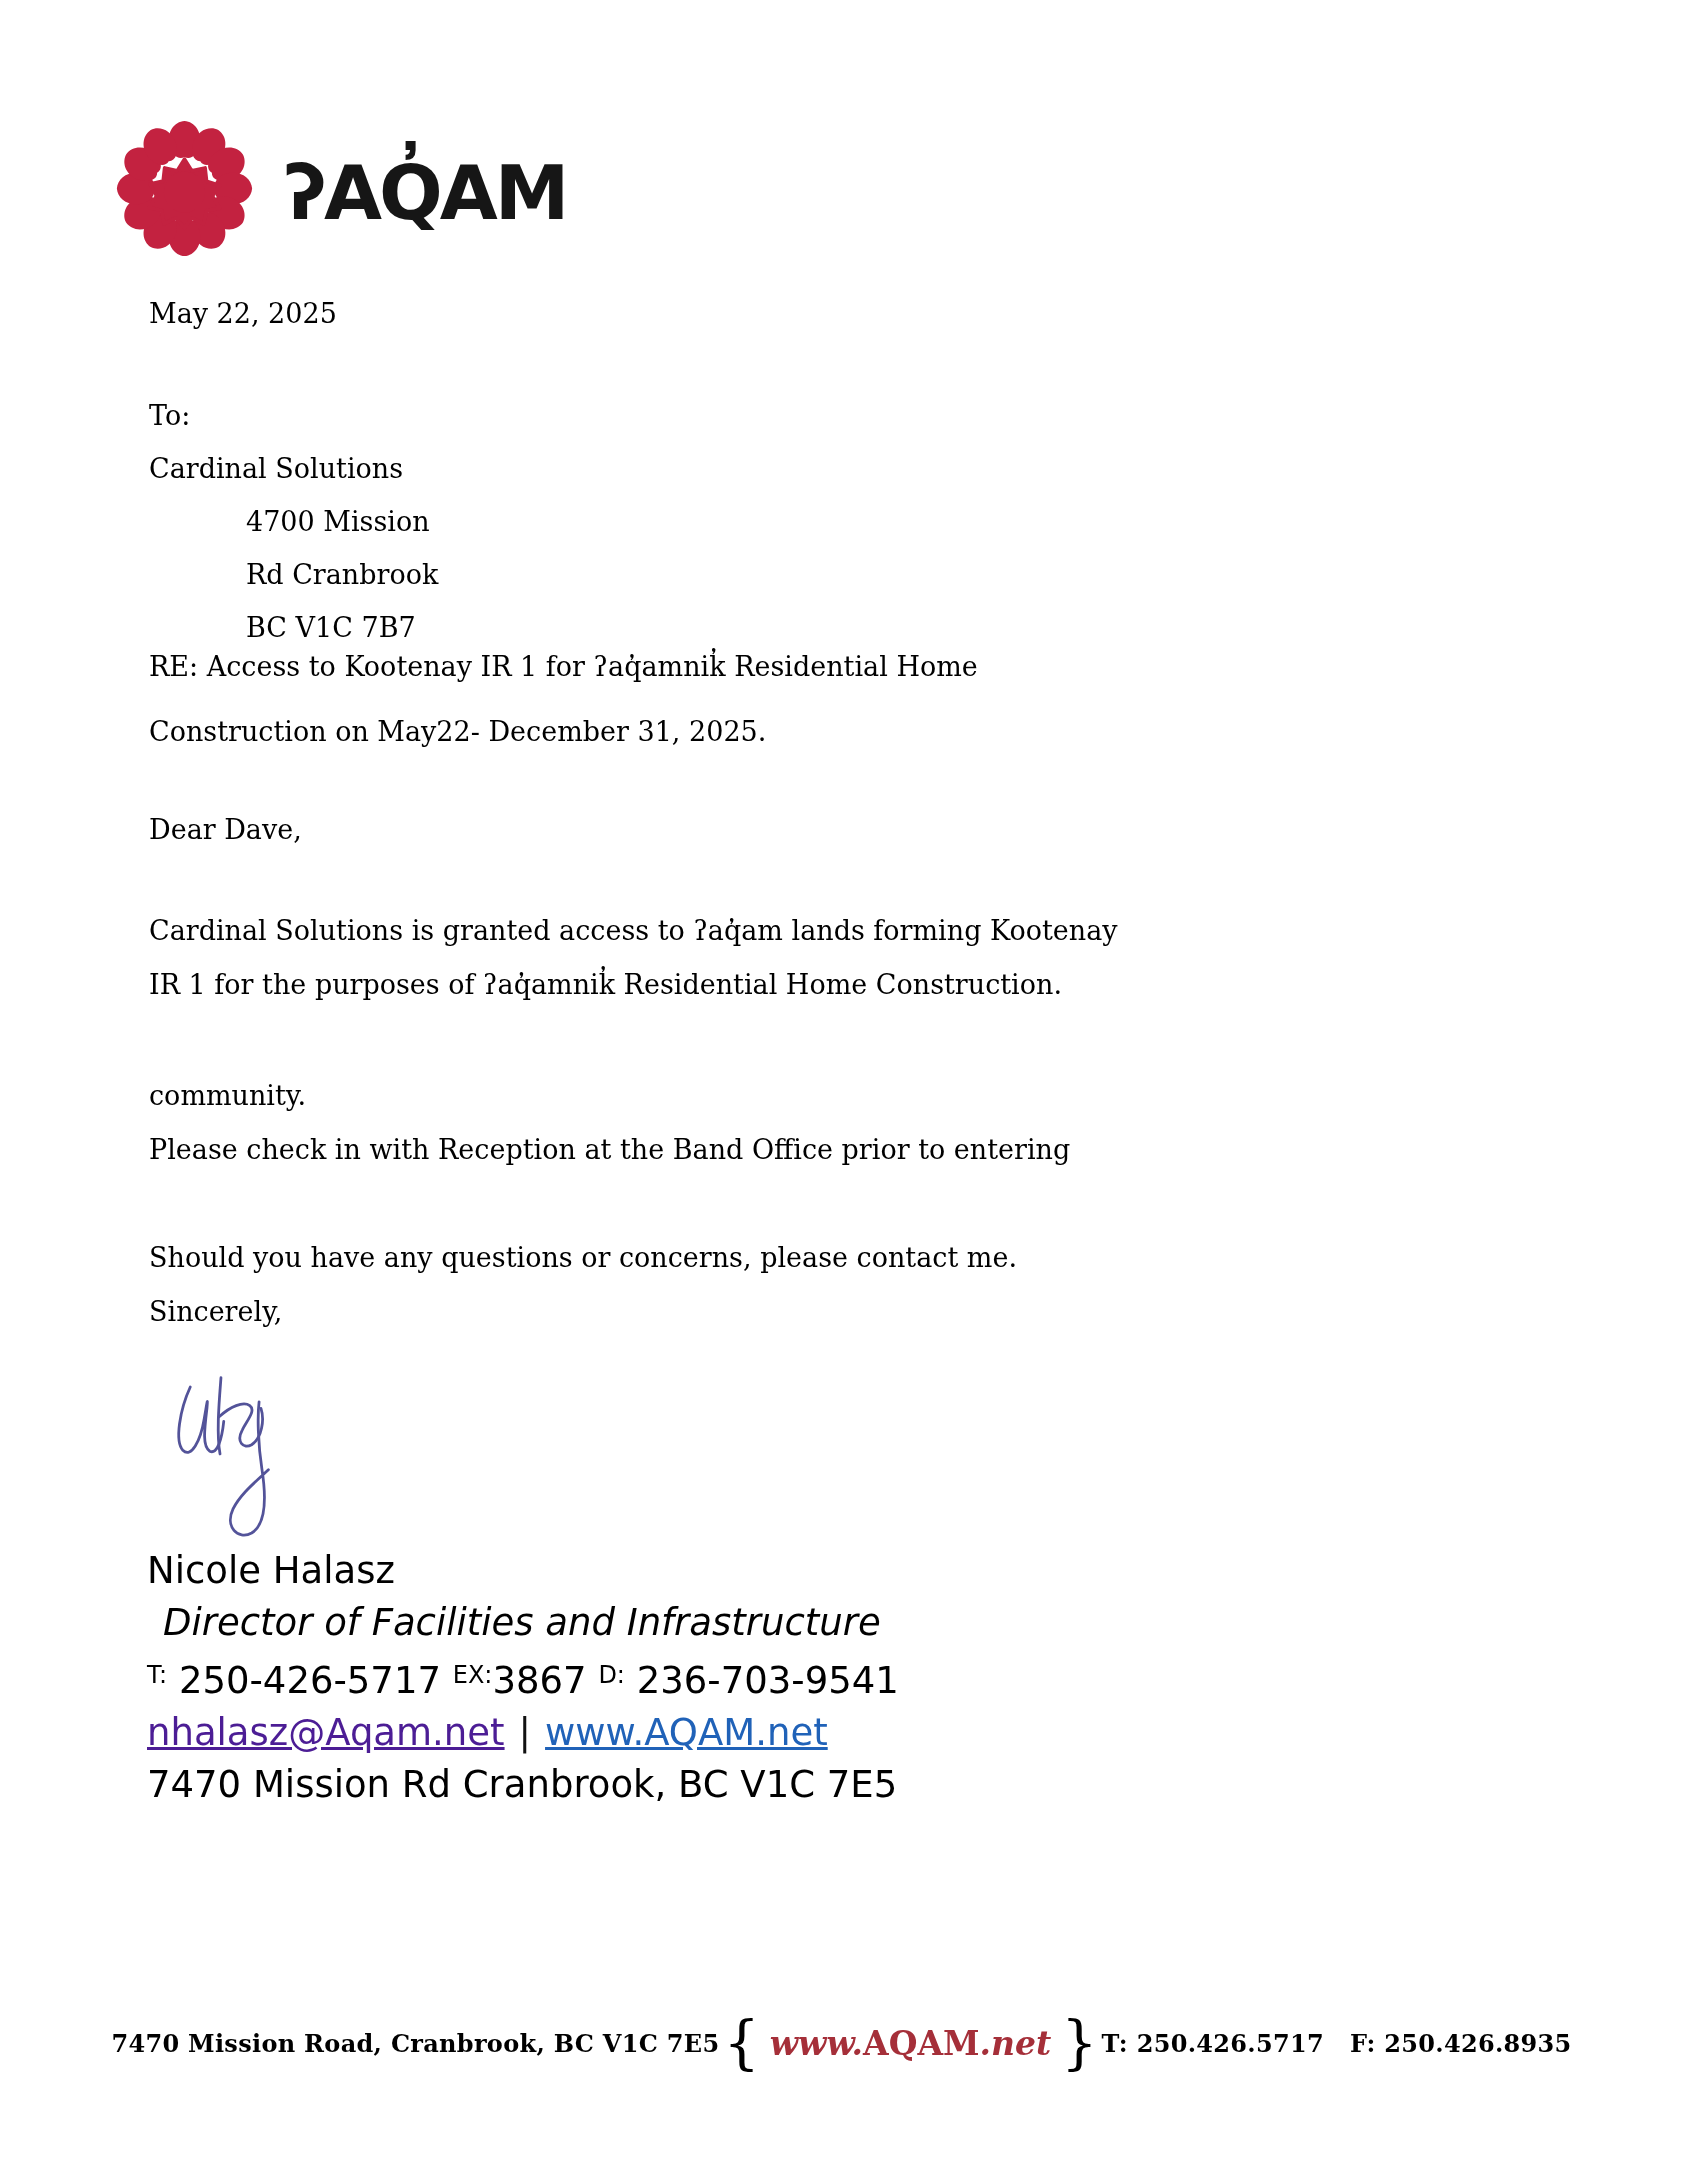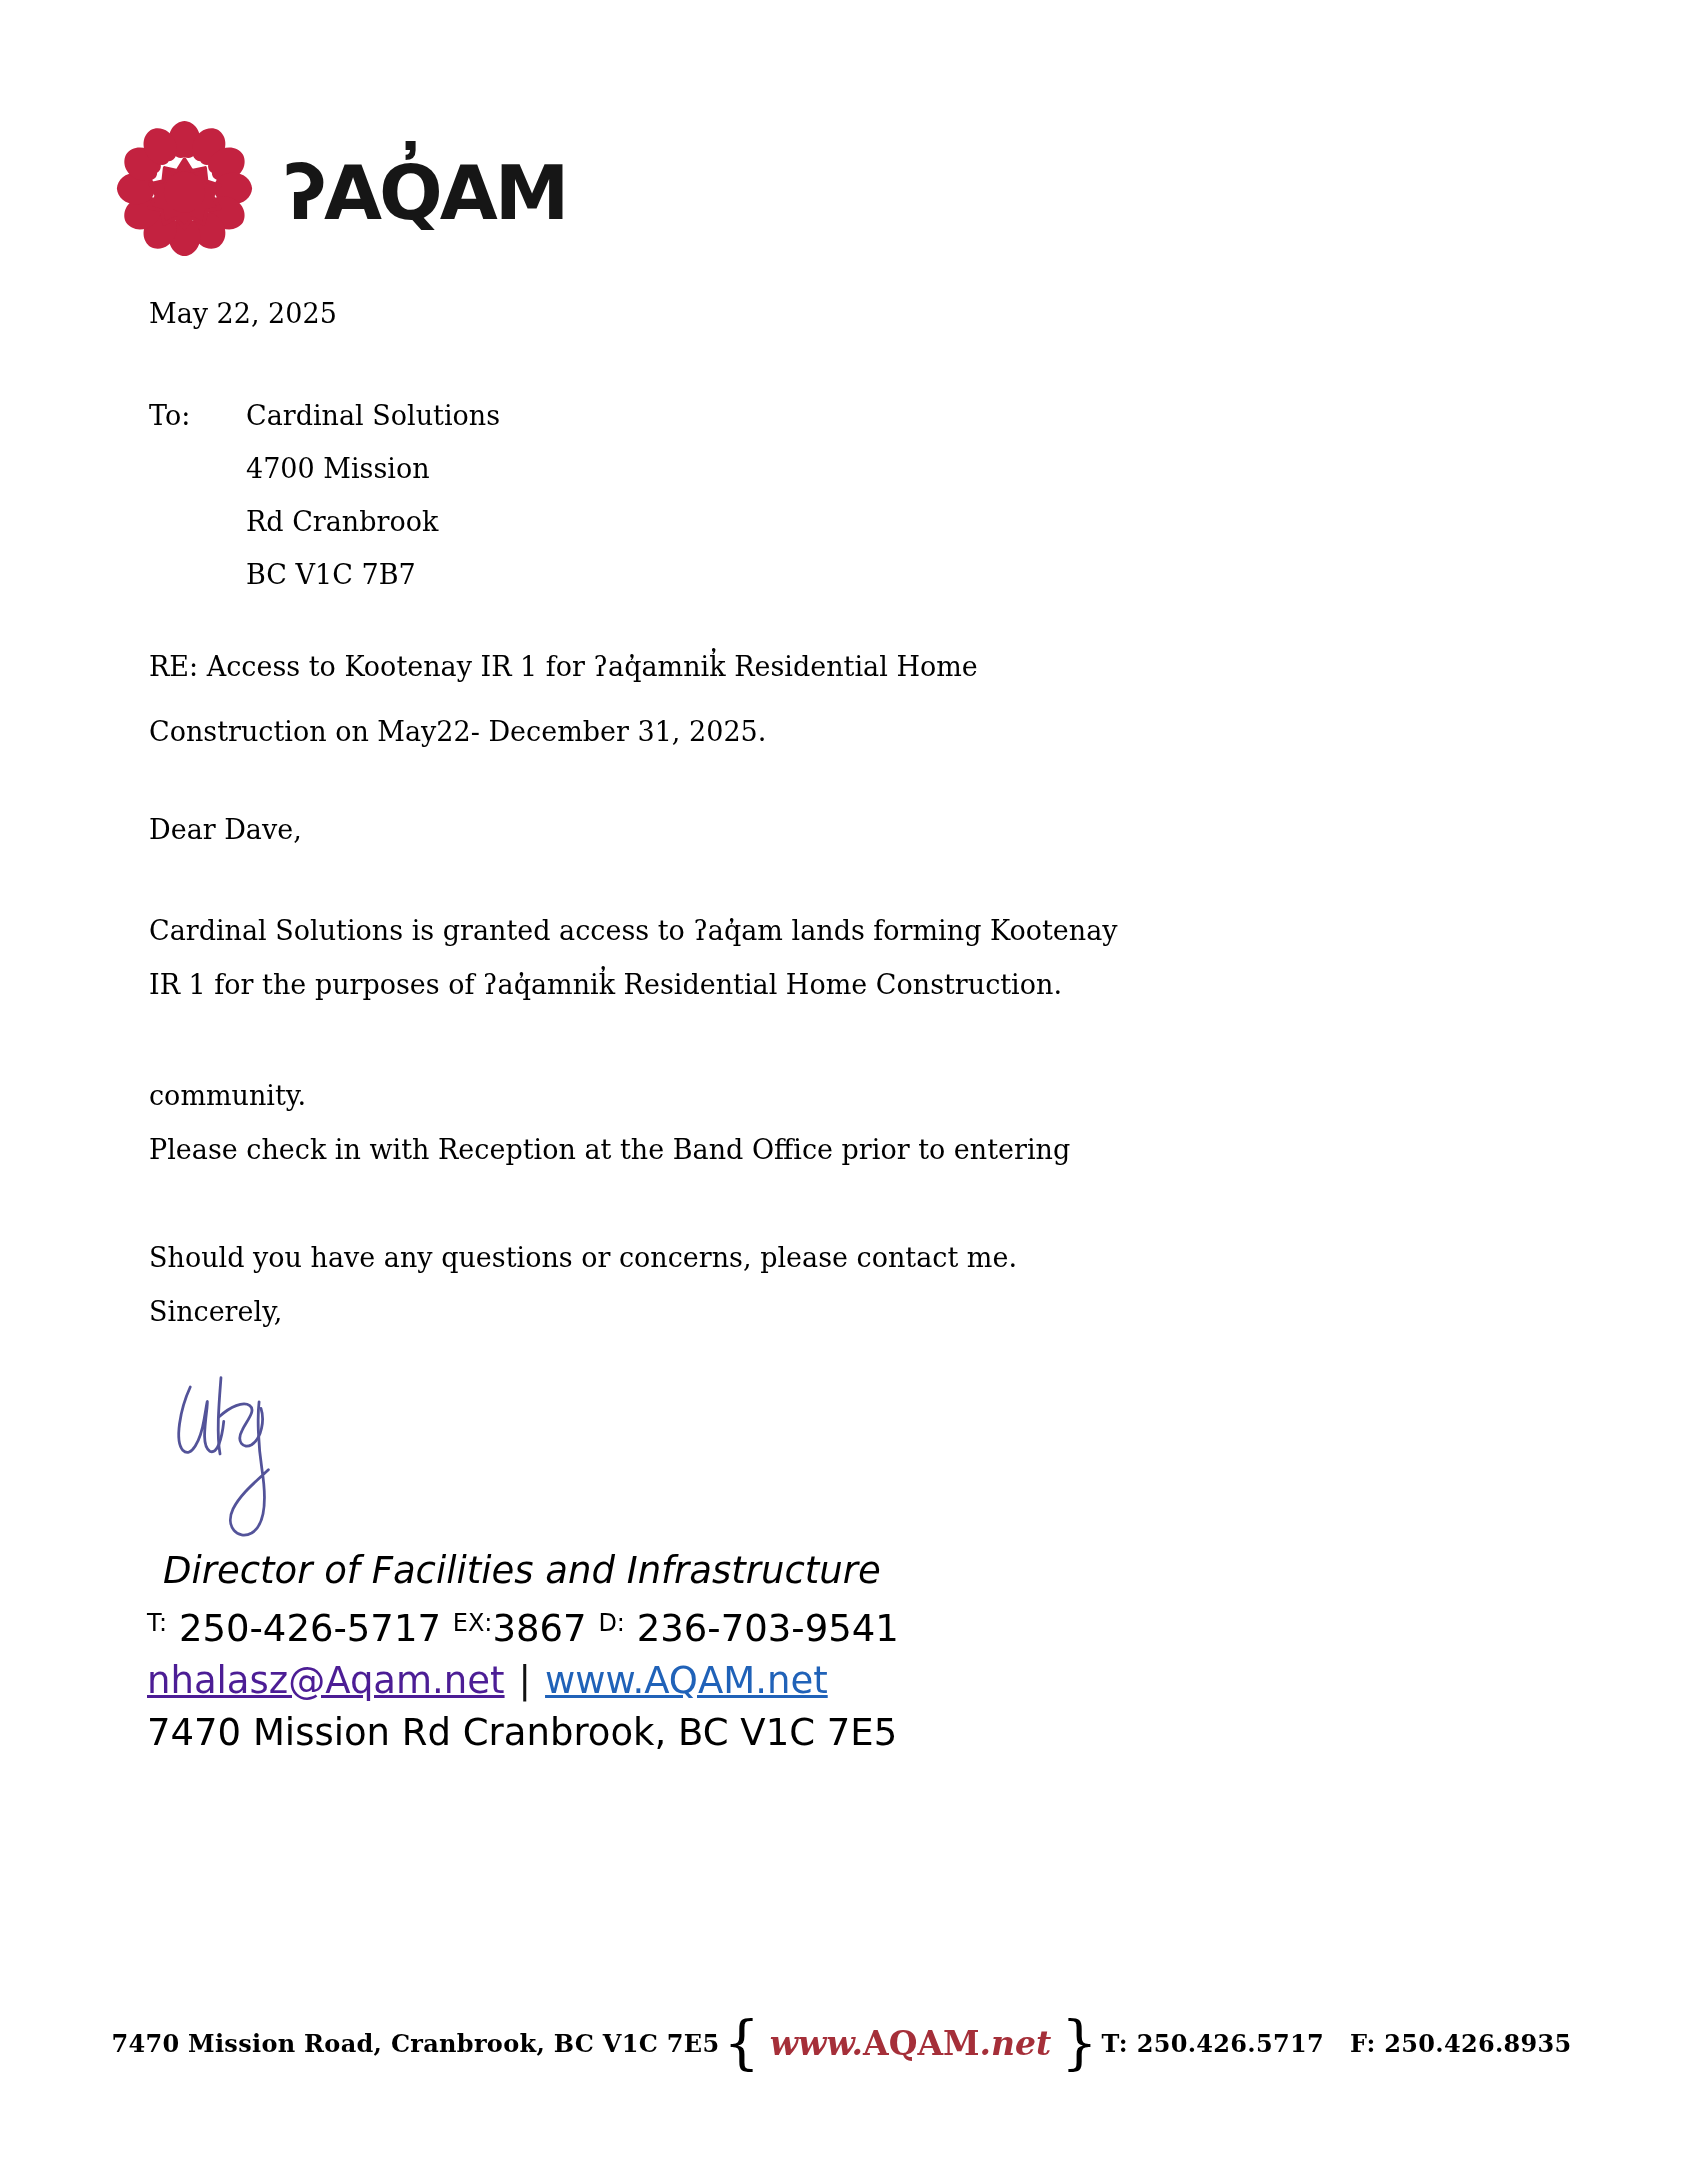--- a/index.html
+++ b/index.html
@@ -15,21 +15,21 @@
     left:259px;top:149px;
     font-family:"DejaVu Sans", "Liberation Sans", sans-serif;
     font-weight:800;font-size:75px;letter-spacing:-3px;color:#161616;
     white-space:nowrap;
     margin-left:25px;
   }
   
   .bodytext{font-size:27px;line-height:54px;white-space:nowrap;margin-top:8px;}
   .date-block{left:149px;top:279px;}
   .to-block{left:149px;top:381px;line-height:53px;}
-  .to-row{display:flex;}
+  .to-row{display:flex;flex-direction:column;}
   .to-label{display:inline-block;width:97px;}
   .addr-indent{margin-left:97px;}
   .re-block{left:149px;top:626px;line-height:65px;}
   .salutation-block{left:149px;top:795px;}
   .p1{left:149px;top:896px;}
   .p2{left:149px;top:1061px;}
   .p3{left:149px;top:1223px;}
   
   .sig-image{left:134px;top:1361px;width:173px;height:186px;}
   .sig-block{
@@ -121,20 +121,21 @@
 <svg class="abs sig-image" viewBox="0 0 175 200" xmlns="http://www.w3.org/2000/svg">
   <g fill="none" stroke="#3C3C8C" stroke-width="3" stroke-linecap="round" opacity="0.88">
     <path d="M55,28 C44,52 38,86 47,96 C56,105 66,86 70,62 C73,45 74,37 73,50 C70,75 68,92 76,97 C84,101 89,84 91,65"></path>
     <path d="M88,18 C86,44 83,78 87,100"></path>
     <path d="M86,60 C98,49 112,43 119,48 C126,53 116,64 111,74 C104,87 112,95 121,90 C132,83 135,63 131,51"></path>
     <path d="M129,44 C127,60 128,90 132,116 C137,148 136,176 121,185 C106,193 92,178 101,159 C109,143 124,131 139,117"></path>
   </g>
 </svg>
 
 <div class="abs sig-block">
+  <div>Nicole Halasz</div>
   <div class="sig-title">Director of Facilities and Infrastructure</div>
   <div>
     <span class="sup">T:</span>
     <span>250-426-5717</span>
     <span class="sup">EX:</span><span>3867</span>
     <span class="sup">D:</span>
     <span>236-703-9541</span>
   </div>
   <div class="sig-links">
     <a href="#" class="email-link">nhalasz@Aqam.net</a><span class="link-sep">|</span><a href="#" class="website-link">www.AQAM.net</a>

